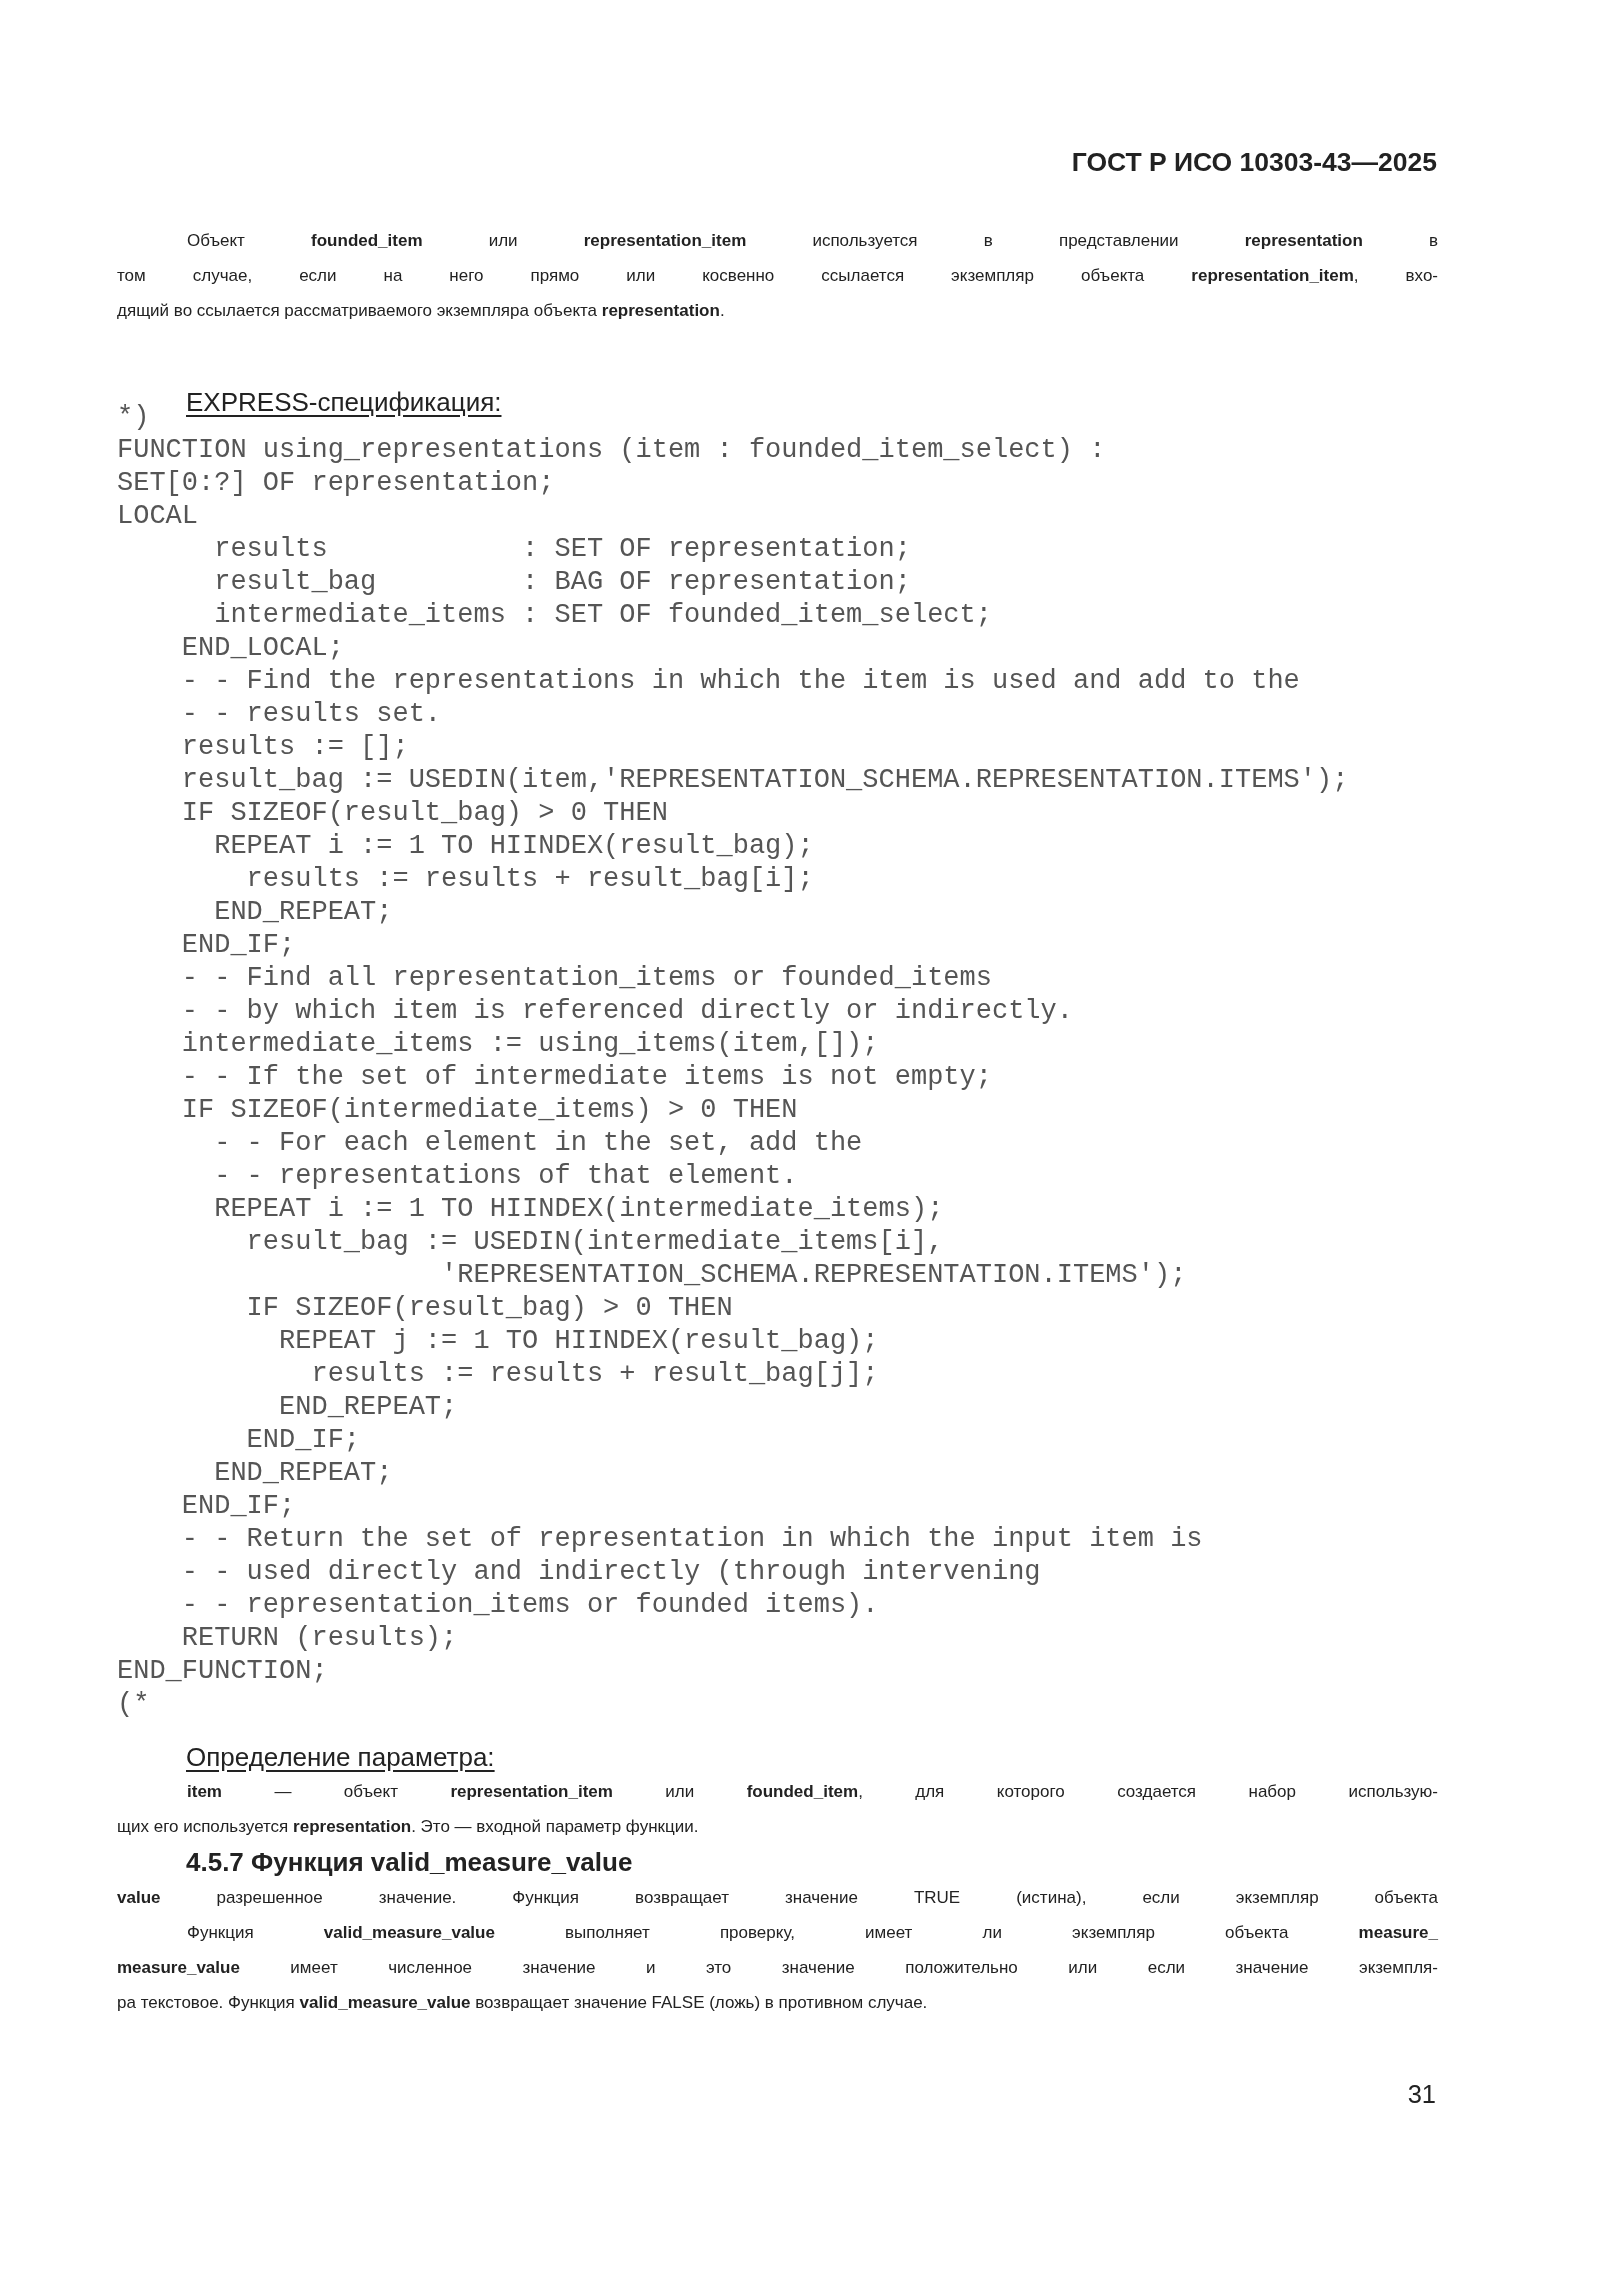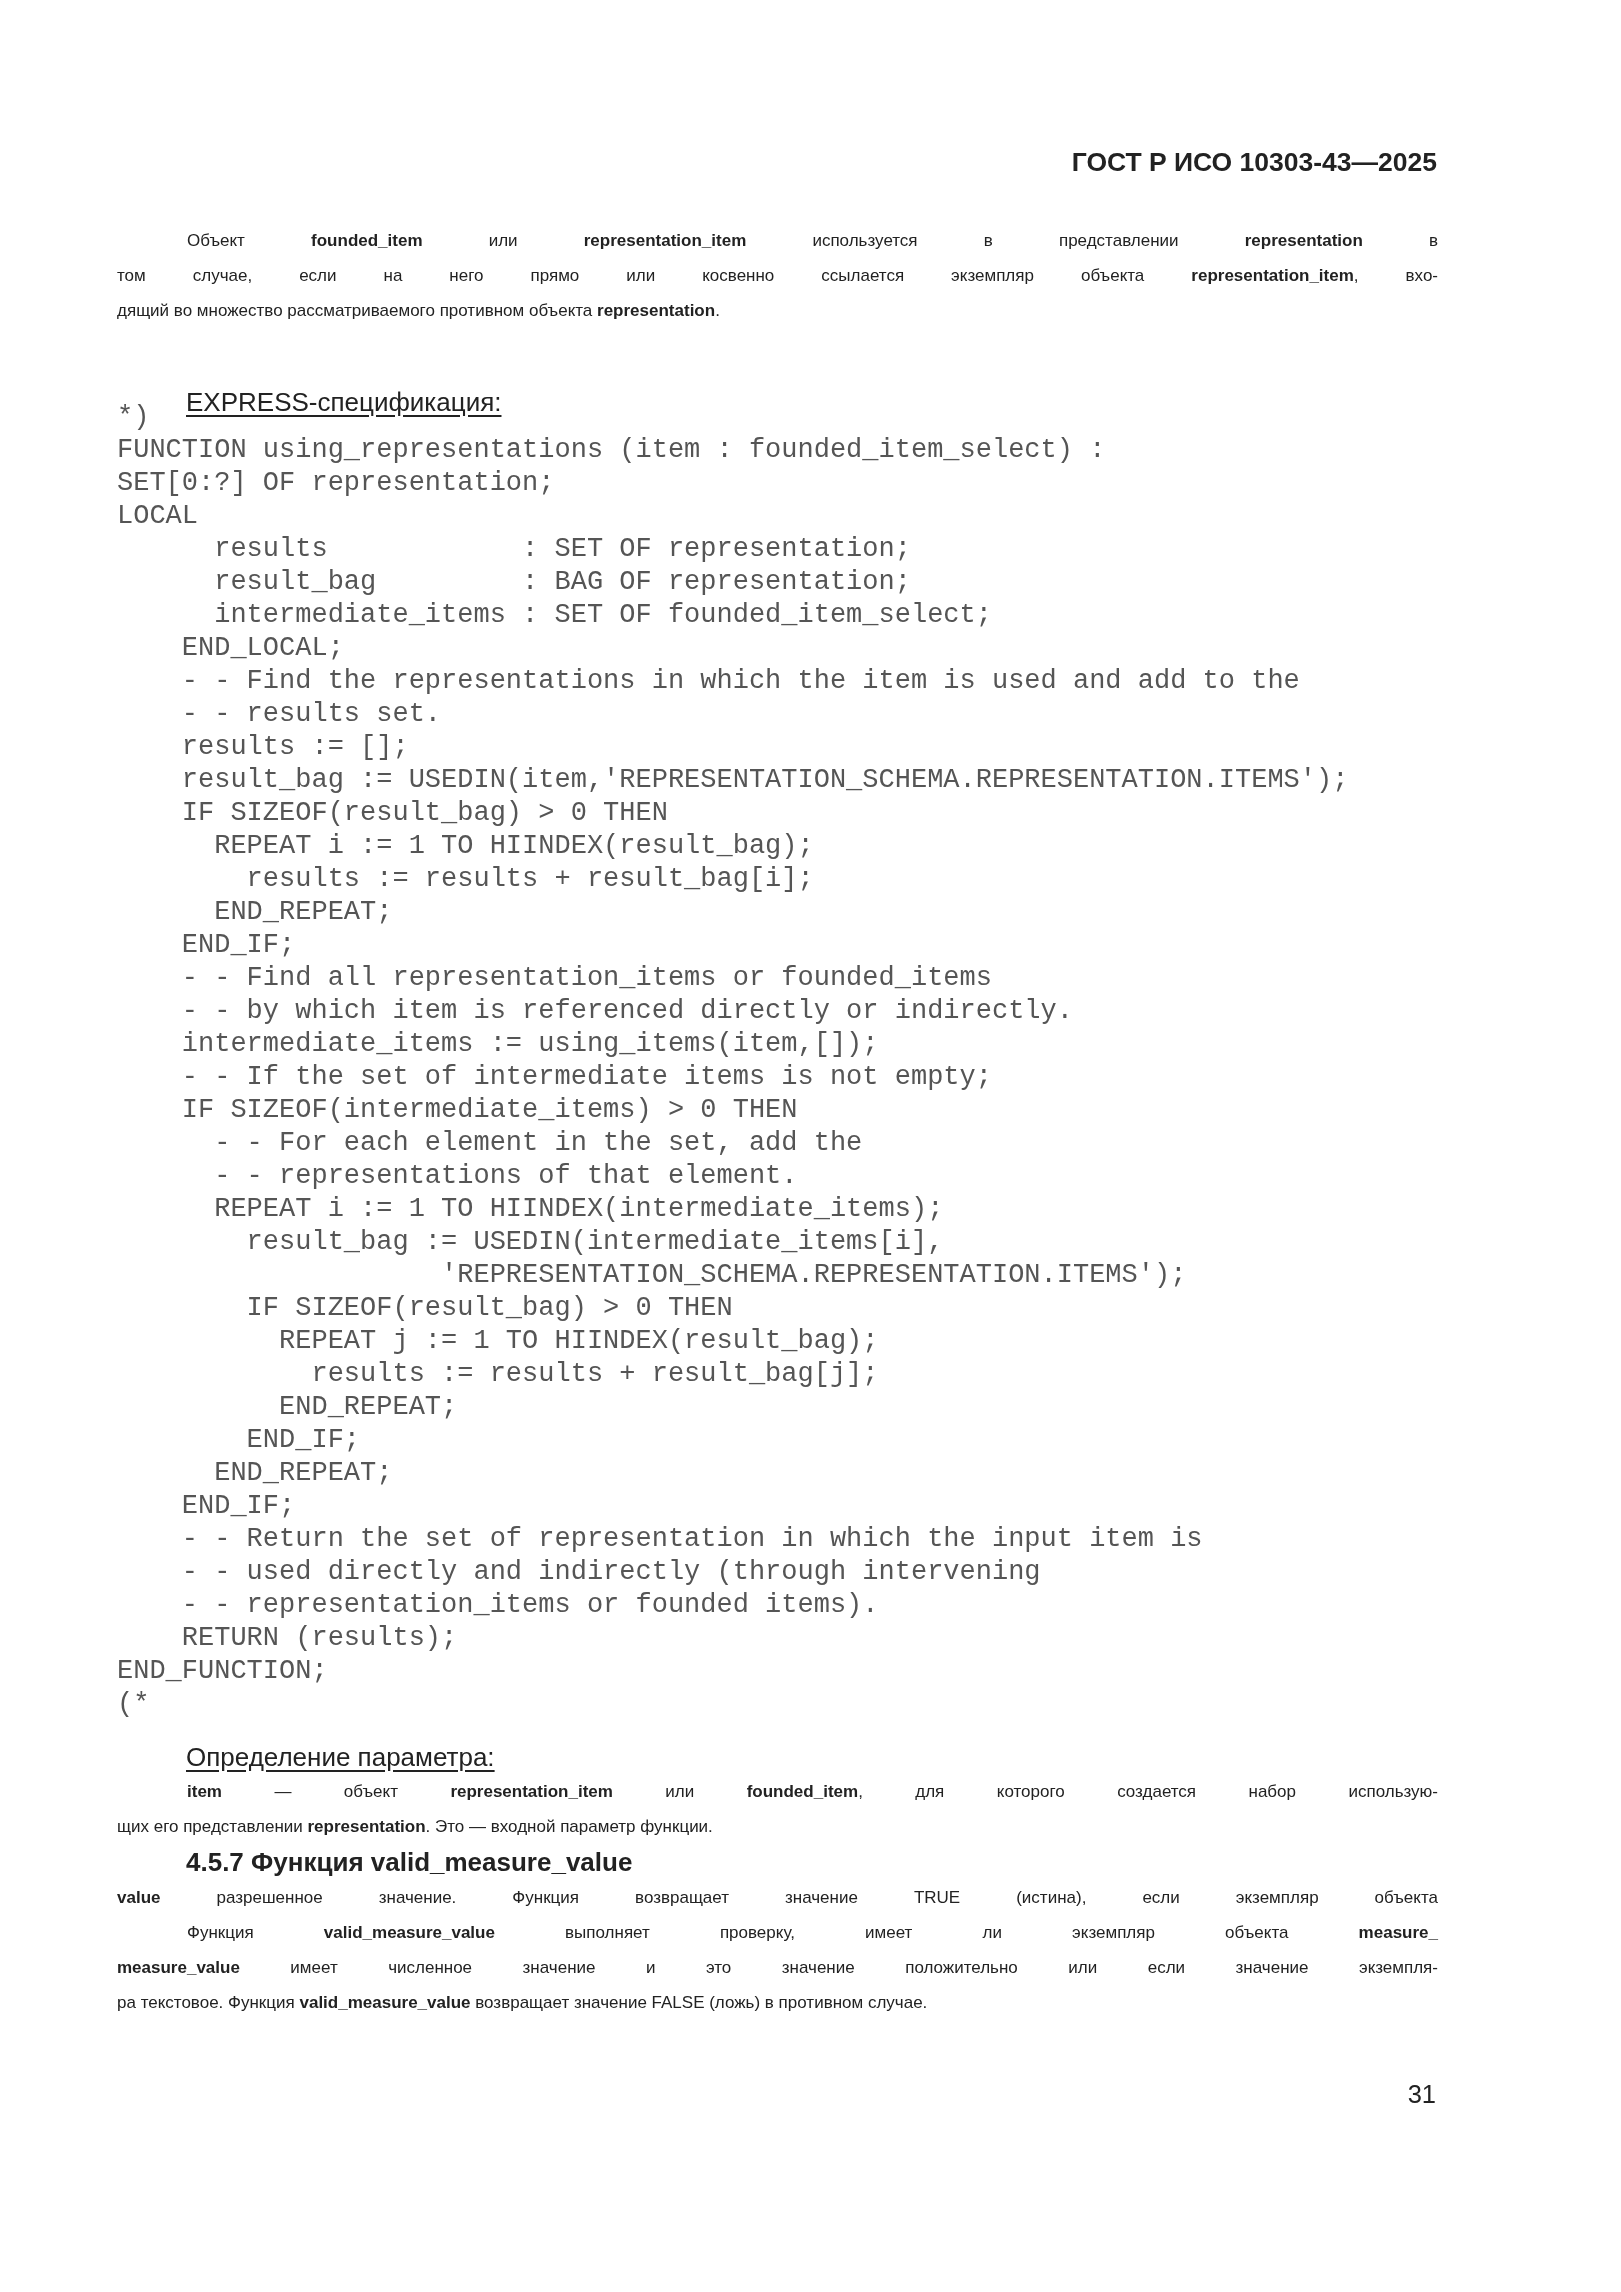--- a/index.html
+++ b/index.html
@@ -41,32 +41,32 @@
 </head>
 <body>
 
 <div class="page">
 
   <div class="hdr">ГОСТ Р ИСО 10303-43—2025</div>
 
   <div class="para" style="top:223px;">
       <span class="justline"><span class="ind"></span><span>Объект </span><b>founded_item</b><span> или </span><b>representation_item</b><span> используется в представлении </span><b>representation</b><span> в</span></span>
       <span class="justline"><span>том случае, если на него прямо или косвенно ссылается экземпляр объекта </span><b>representation_item</b><span>, вхо-</span></span>
-      <span class="lastline"><span>дящий во множество рассматриваемого противном объекта </span><b>representation</b><span>.</span></span>
+      <span class="lastline"><span>дящий во ссылается рассматриваемого экземпляра объекта </span><b>representation</b><span>.</span></span>
     </div>
 
   <div class="label" style="top:385px;">EXPRESS-спецификация:</div>
 
   <div class="code" id="code-block"><span class="ln">*)</span><span class="ln">FUNCTION using_representations (item : founded_item_select) :</span><span class="ln">SET[0:?] OF representation;</span><span class="ln">LOCAL</span><span class="ln">      results            : SET OF representation;</span><span class="ln">      result_bag         : BAG OF representation;</span><span class="ln">      intermediate_items : SET OF founded_item_select;</span><span class="ln">    END_LOCAL;</span><span class="ln">    - - Find the representations in which the item is used and add to the</span><span class="ln">    - - results set.</span><span class="ln">    results := [];</span><span class="ln">    result_bag := USEDIN(item,'REPRESENTATION_SCHEMA.REPRESENTATION.ITEMS');</span><span class="ln">    IF SIZEOF(result_bag) &gt; 0 THEN</span><span class="ln">      REPEAT i := 1 TO HIINDEX(result_bag);</span><span class="ln">        results := results + result_bag[i];</span><span class="ln">      END_REPEAT;</span><span class="ln">    END_IF;</span><span class="ln">    - - Find all representation_items or founded_items</span><span class="ln">    - - by which item is referenced directly or indirectly.</span><span class="ln">    intermediate_items := using_items(item,[]);</span><span class="ln">    - - If the set of intermediate items is not empty;</span><span class="ln">    IF SIZEOF(intermediate_items) &gt; 0 THEN</span><span class="ln">      - - For each element in the set, add the</span><span class="ln">      - - representations of that element.</span><span class="ln">      REPEAT i := 1 TO HIINDEX(intermediate_items);</span><span class="ln">        result_bag := USEDIN(intermediate_items[i],</span><span class="ln">                    'REPRESENTATION_SCHEMA.REPRESENTATION.ITEMS');</span><span class="ln">        IF SIZEOF(result_bag) &gt; 0 THEN</span><span class="ln">          REPEAT j := 1 TO HIINDEX(result_bag);</span><span class="ln">            results := results + result_bag[j];</span><span class="ln">          END_REPEAT;</span><span class="ln">        END_IF;</span><span class="ln">      END_REPEAT;</span><span class="ln">    END_IF;</span><span class="ln">    - - Return the set of representation in which the input item is</span><span class="ln">    - - used directly and indirectly (through intervening</span><span class="ln">    - - representation_items or founded items).</span><span class="ln">    RETURN (results);</span><span class="ln">END_FUNCTION;</span><span class="ln">(*</span></div>
 
   <div class="label" style="top:1740px;">Определение параметра:</div>
 
   <div class="para" style="top:1774px;">
       <span class="justline"><span class="ind"></span><b>item</b><span> — объект </span><b>representation_item</b><span> или </span><b>founded_item</b><span>, для которого создается набор использую-</span></span>
-      <span class="lastline"><span>щих его представлении </span><b>representation</b><span>. Это — входной параметр функции.</span></span>
+      <span class="lastline"><span>щих его используется </span><b>representation</b><span>. Это — входной параметр функции.</span></span>
     </div>
 
   <div class="heading" style="top:1845px;">4.5.7 Функция valid_measure_value</div>
 
   <div class="para" style="top:1880px;">
       <span class="justline"><b>value</b><span> разрешенное значение. Функция возвращает значение TRUE (истина), если экземпляр объекта</span></span>
       <span class="justline"><span class="ind"></span><span>Функция </span><b>valid_measure_value</b><span> выполняет проверку, имеет ли экземпляр объекта </span><b>measure_</b></span>
       <span class="justline"><b>measure_value</b><span> имеет численное значение и это значение положительно или если значение экземпля-</span></span>
       <span class="lastline"><span>ра текстовое. Функция </span><b>valid_measure_value</b><span> возвращает значение FALSE (ложь) в противном случае.</span></span>
     </div>

